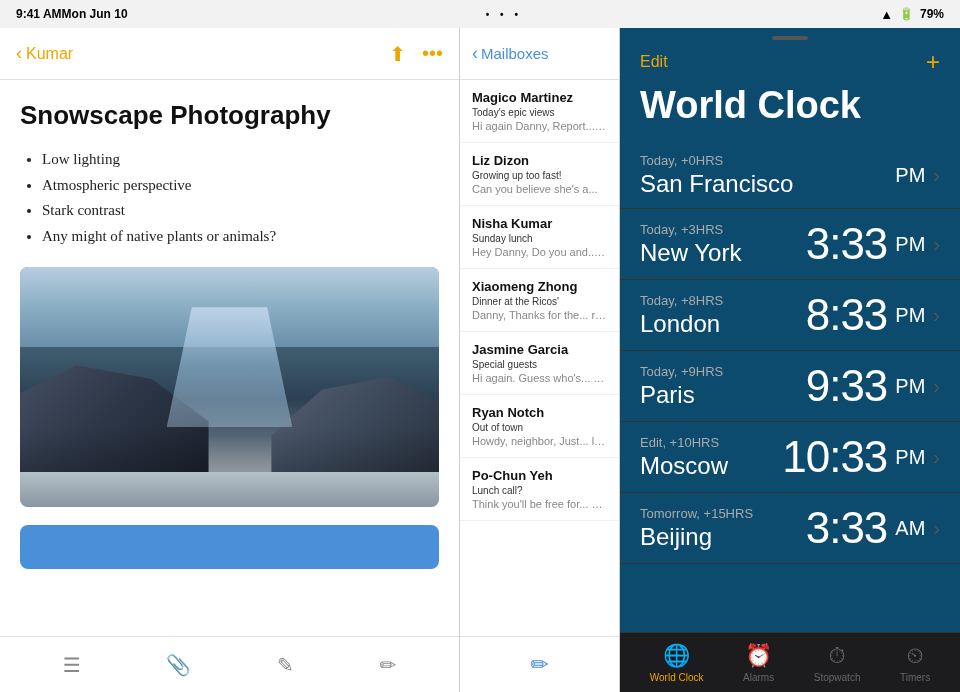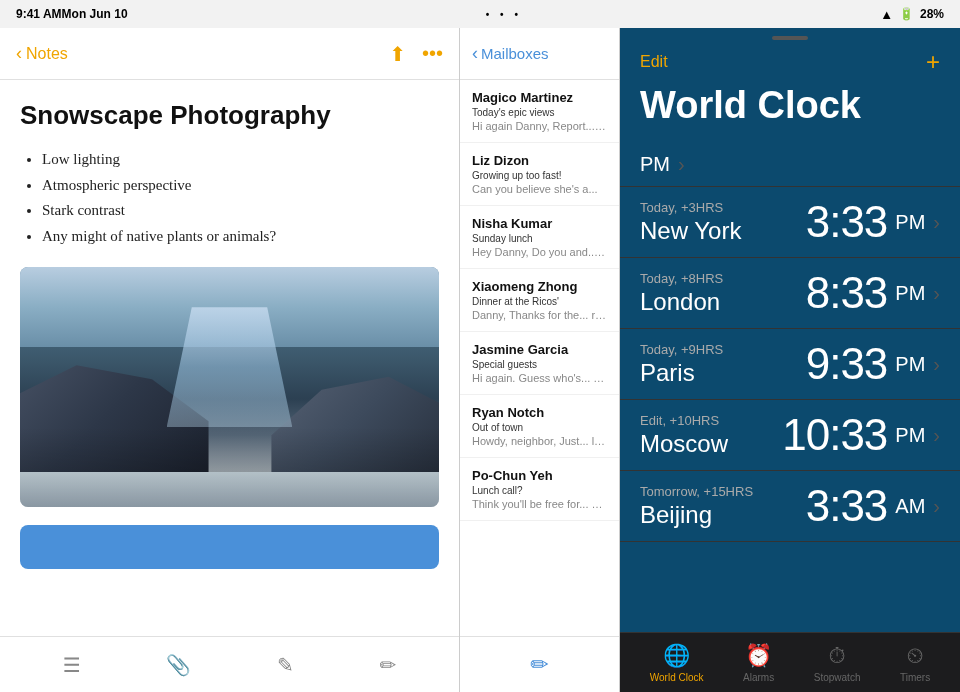--- a/index.html
+++ b/index.html
@@ -356,31 +356,31 @@
   <div class="status-bar-left">
     <span>9:41 AM</span>
     <span>Mon Jun 10</span>
   </div>
   <div class="status-bar-center">
     <span style="letter-spacing:4px;font-size:10px;">• • •</span>
   </div>
   <div class="status-bar-right">
     <span style="font-size:13px;">▲</span>
     <span style="font-size:12px;">🔋</span>
-    <span style="font-size:12px;">28%</span>
+    <span style="font-size:12px;">79%</span>
   </div>
 </div>
 
 <div class="main-area">
 
   <div class="notes-panel">
     <div class="notes-header">
       <div class="notes-back">
         <span style="font-size:18px;color:#f0a500;">‹</span>
-        <span style="color:#f0a500;font-size:16px;">Notes</span>
+        <span style="color:#f0a500;font-size:16px;">Kumar</span>
       </div>
       <div class="notes-header-icons">
         <span style="font-size:20px;color:#f0a500;">⬆</span>
         <span style="font-size:20px;color:#f0a500;">•••</span>
       </div>
     </div>
     <div class="notes-content">
       <div class="notes-title">Snowscape Photography</div>
       <ul class="notes-bullets">
         <li>Low lighting</li>
@@ -460,20 +460,24 @@
       <div class="clock-drag-indicator"></div>
     </div>
     <div class="clock-header">
       <span class="clock-edit-btn">Edit</span>
       <span class="clock-add-btn" style="color:#f0a500;font-size:24px;">+</span>
     </div>
     <div class="clock-title">World Clock</div>
     <div class="clock-list">
 
       <div class="clock-item">
+        <div class="clock-item-left">
+          <div class="clock-item-offset">Today, +0HRS</div>
+          <div class="clock-item-city">San Francisco</div>
+        </div>
         <div class="clock-item-right">
           <span class="clock-item-ampm">PM</span>
           <span class="chevron"></span>
         </div>
       </div>
 
       <div class="clock-item">
         <div class="clock-item-left">
           <div class="clock-item-offset">Today, +3HRS</div>
           <div class="clock-item-city">New York</div>

